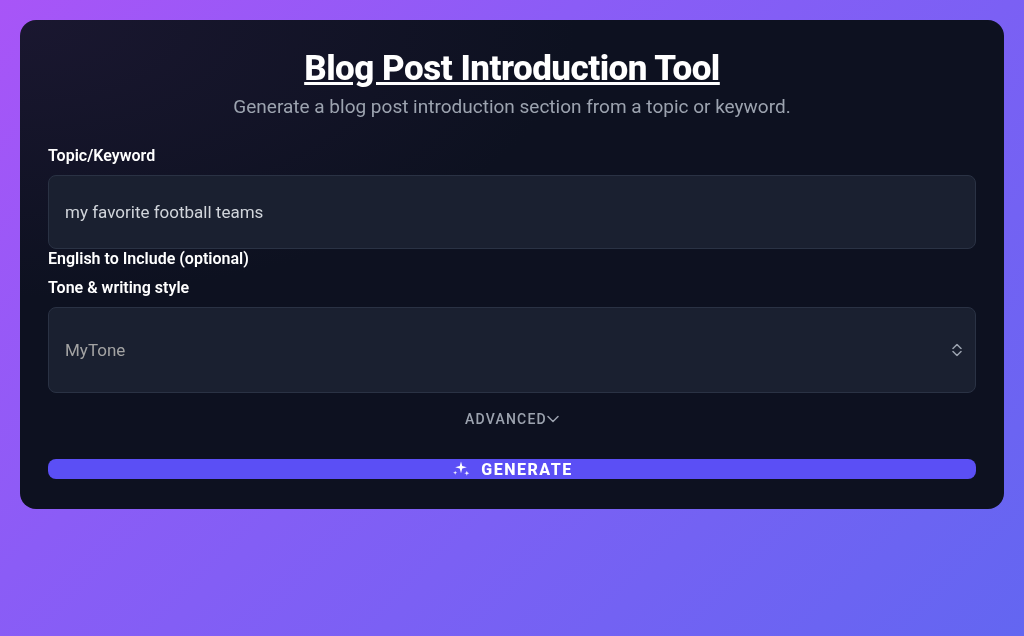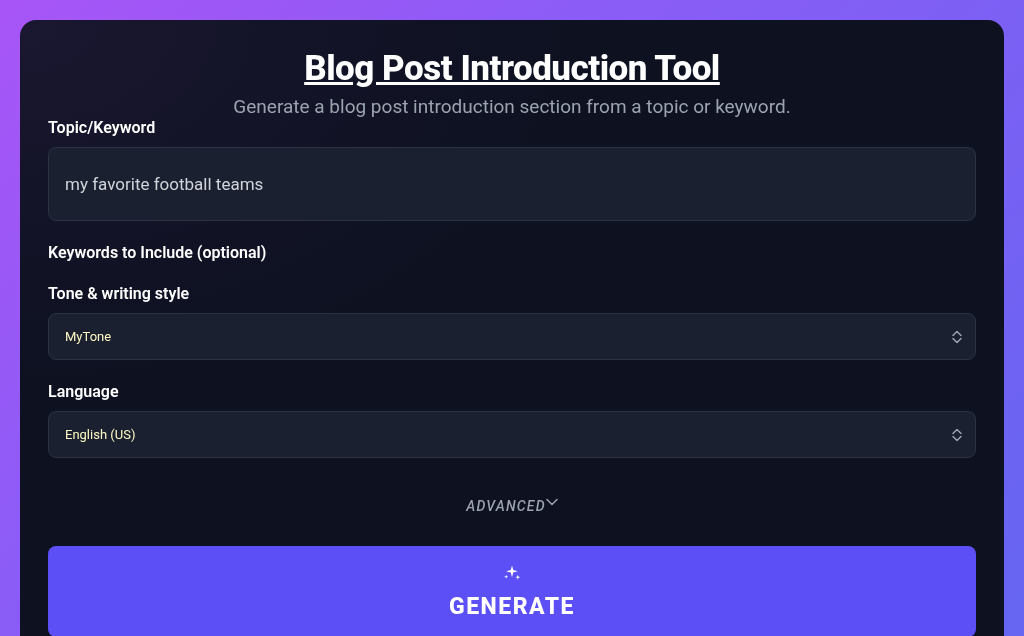--- a/index.html
+++ b/index.html
@@ -34,25 +34,25 @@
       text-align: center;
       margin-bottom: 6px;
       letter-spacing: -0.5px;
       text-decoration: underline;
     }
 
     .subtitle {
       color: #9ca3af;
       font-size: 19px;
       text-align: center;
+      margin-bottom: 28px;
       font-weight: 400;
     }
 
     .field-group {
-      margin-bottom: 22px;
     }
 
     .field-label {
       color: #ffffff;
       font-size: 16px;
       font-weight: 600;
       margin-bottom: 10px;
       display: block;
     }
 
@@ -63,39 +63,38 @@
       border-radius: 8px;
       padding: 26px 16px;
       color: #d1d5db;
       font-size: 17px;
       font-family: inherit;
       outline: none;
     }
 
     .row {
       display: flex;
-      flex-direction: column;
     }
 
     .col {
       flex: 1;
     }
 
     .select-wrapper {
       position: relative;
     }
 
     .select-input {
       width: 100%;
       background: #1a2030;
       border: 1px solid #2a3244;
       border-radius: 8px;
-      padding: 15px 16px;
-      color: #fef9c3;
-      font-size: 13px;
+      padding: 32px 16px;
+      color: #a3a3a3;
+      font-size: 17px;
       font-family: inherit;
       outline: none;
       appearance: none;
       cursor: pointer;
     }
 
     .select-chevrons {
       position: absolute;
       right: 14px;
       top: 50%;
@@ -118,49 +117,47 @@
       margin-top: 18px;
       margin-bottom: 32px;
     }
 
     .advanced-toggle {
       color: #9ca3af;
       font-size: 14px;
       font-weight: 500;
       letter-spacing: 1.2px;
       display: flex;
+      align-items: center;
       cursor: pointer;
       background: none;
       border: none;
       font-family: inherit;
-      font-style: italic;
     }
 
     .advanced-toggle svg {
       width: 12px;
       height: 8px;
     }
 
     .generate-btn {
       width: 100%;
       background: #5b4ff5;
       border: none;
       border-radius: 8px;
-      padding: 17px;
       color: #ffffff;
-      font-size: 23px;
+      font-size: 16px;
       font-weight: 800;
       letter-spacing: 1.5px;
       cursor: pointer;
       display: flex;
       align-items: center;
       justify-content: center;
       gap: 10px;
       font-family: inherit;
-      flex-direction: column;
     }
 
     .sparkle-icon {
       display: inline-flex;
     }
 
     .sparkle-icon svg {
       width: 20px;
       height: 20px;
     }
@@ -172,53 +169,39 @@
 
   <h1 class="title">Blog Post Introduction Tool</h1>
   <p class="subtitle">Generate a blog post introduction section from a topic or keyword.</p>
 
   <div class="field-group">
     <label class="field-label">Topic/Keyword</label>
     <input type="text" class="text-input" value="my favorite football teams" style="">
   </div>
 
   <div class="field-group">
-    <label class="field-label">Keywords to Include (optional)</label>
+    <label class="field-label">English to Include (optional)</label>
   </div>
 
   <div class="row">
     <div class="col field-group">
       <label class="field-label">Tone &amp; writing style</label>
       <div class="select-wrapper">
         <div class="select-input">MyTone</div>
         <span class="select-chevrons">
           <svg viewBox="0 0 10 6" fill="none">
               <path d="M1 5L5 1L9 5" stroke="#9ca3af" stroke-width="1.5" stroke-linecap="round" stroke-linejoin="round"></path>
             </svg>
           <svg viewBox="0 0 10 6" fill="none">
               <path d="M1 1L5 5L9 1" stroke="#9ca3af" stroke-width="1.5" stroke-linecap="round" stroke-linejoin="round"></path>
             </svg>
         </span>
       </div>
     </div>
 
-    <div class="col field-group">
-      <label class="field-label">Language</label>
-      <div class="select-wrapper">
-        <div class="select-input">English (US)</div>
-        <span class="select-chevrons">
-          <svg viewBox="0 0 10 6" fill="none">
-              <path d="M1 5L5 1L9 5" stroke="#9ca3af" stroke-width="1.5" stroke-linecap="round" stroke-linejoin="round"></path>
-            </svg>
-          <svg viewBox="0 0 10 6" fill="none">
-              <path d="M1 1L5 5L9 1" stroke="#9ca3af" stroke-width="1.5" stroke-linecap="round" stroke-linejoin="round"></path>
-            </svg>
-        </span>
-      </div>
-    </div>
   </div>
 
   <div class="advanced-row">
     <button class="advanced-toggle">
       <span>ADVANCED</span>
       <svg viewBox="0 0 12 8" fill="none">
           <path d="M1 1.5L6 6.5L11 1.5" stroke="#9ca3af" stroke-width="1.5" stroke-linecap="round" stroke-linejoin="round"></path>
         </svg>
     </button>
   </div>

